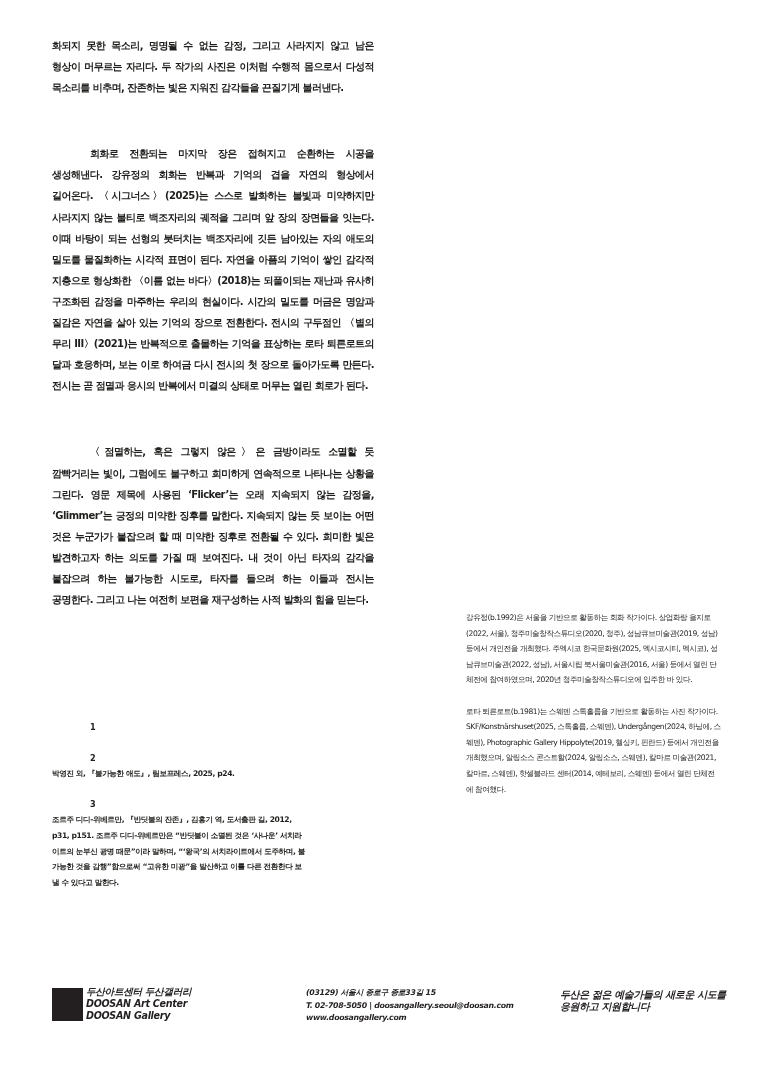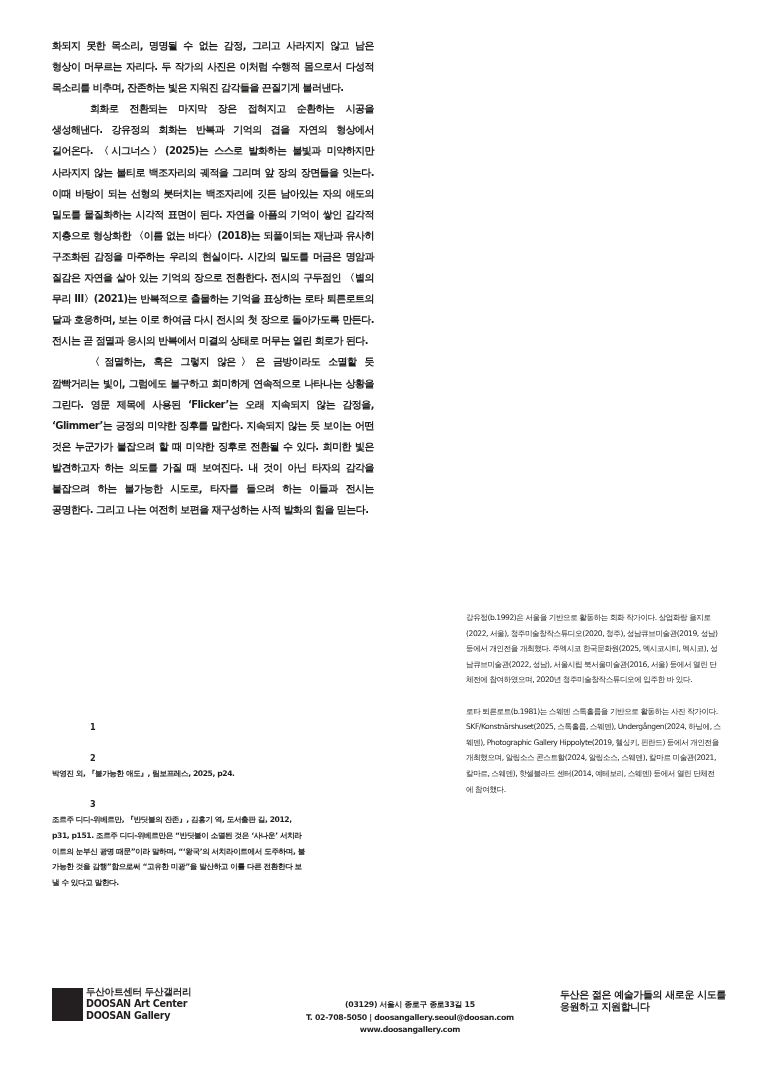--- a/index.html
+++ b/index.html
@@ -8,21 +8,21 @@
     font-family: "DejaVu Sans", "Liberation Sans", sans-serif;
     color: #1d1d1b;
   }
   .body-text {
     position: absolute; left: 52px; top: 35px; width: 322px;
     font-size: 10px; line-height: 21.1px; font-weight: bold;
     letter-spacing: -0.55px; text-align: justify; word-break: keep-all;
     color: #1f1f1d;
   }
   .body-text p { margin: 0; text-indent: 0; }
-  .body-text p.indent { text-indent: 38px; }
+  .body-text p.indent { text-indent: 38px; margin-top: 45px; }
   .footnotes {
     position: absolute; left: 52px; top: 720px; width: 255px;
     font-size: 7.6px; line-height: 15.6px; letter-spacing: -0.4px;
     color: #1f1f1d; font-weight: bold;
   }
   .footnote { margin-bottom: 15px; }
   .footnote .num { padding-left: 38px; display: block; font-size: 8.2px; }
   .footnote .txt { display: block; }
   .bios {
     position: absolute; left: 466px; top: 610px; width: 255px;
@@ -34,31 +34,30 @@
   .logo-square {
     position: absolute; left: 52px; top: 2px; width: 31px; height: 33px;
     background: #231f20;
   }
   .logo-text {
     position: absolute; left: 86px; top: 0px;
     font-size: 9.6px; line-height: 12px; font-weight: bold; color: #231f20;
     letter-spacing: -0.3px;
   }
   .contact {
-    position: absolute; left: 306px; top: 13px;
+    position: absolute; left: 306px; top: 1px;
     font-size: 7.8px; line-height: 12.6px; font-weight: bold; color: #231f20;
     letter-spacing: -0.3px;
-    text-align: center;
   }
   .slogan {
     position: absolute; left: 560px; top: 3px;
     font-size: 10px; line-height: 12.4px; font-weight: bold; color: #231f20;
     letter-spacing: -0.4px;
   }
-  .line { display: block; white-space: nowrap; }
+  .line { display: block; white-space: nowrap; font-style: italic; }
 </style>
 </head>
 <body>
 
 <div class="body-text">
   <p>화되지 못한 목소리, 명명될 수 없는 감정, 그리고 사라지지 않고 남은 형상이 머무르는 자리다. 두 작가의 사진은 이처럼 수행적 몸으로서 다성적 목소리를 비추며, 잔존하는 빛은 지워진 감각들을 끈질기게 불러낸다.</p>
   <p class="indent">회화로 전환되는 마지막 장은 접혀지고 순환하는 시공을 생성해낸다. 강유정의 회화는 반복과 기억의 겹을 자연의 형상에서 길어온다. 〈시그너스〉(2025)는 스스로 발화하는 불빛과 미약하지만 사라지지 않는 불티로 백조자리의 궤적을 그리며 앞 장의 장면들을 잇는다. 이때 바탕이 되는 선형의 붓터치는 백조자리에 깃든 남아있는 자의 애도의 밀도를 물질화하는 시각적 표면이 된다. 자연을 아픔의 기억이 쌓인 감각적 지층으로 형상화한 〈이름 없는 바다〉(2018)는 되풀이되는 재난과 유사히 구조화된 감정을 마주하는 우리의 현실이다. 시간의 밀도를 머금은 명암과 질감은 자연을 살아 있는 기억의 장으로 전환한다. 전시의 구두점인 〈별의 무리 III〉(2021)는 반복적으로 출몰하는 기억을 표상하는 로타 퇴른로트의 달과 호응하며, 보는 이로 하여금 다시 전시의 첫 장으로 돌아가도록 만든다. 전시는 곧 점멸과 응시의 반복에서 미결의 상태로 머무는 열린 회로가 된다.</p>
   <p class="indent">〈점멸하는, 혹은 그렇지 않은〉은 금방이라도 소멸할 듯 깜빡거리는 빛이, 그럼에도 불구하고 희미하게 연속적으로 나타나는 상황을 그린다. 영문 제목에 사용된 ‘Flicker’는 오래 지속되지 않는 감정을, ‘Glimmer’는 긍정의 미약한 징후를 말한다. 지속되지 않는 듯 보이는 어떤 것은 누군가가 붙잡으려 할 때 미약한 징후로 전환될 수 있다. 희미한 빛은 발견하고자 하는 의도를 가질 때 보여진다. 내 것이 아닌 타자의 감각을 붙잡으려 하는 불가능한 시도로, 타자를 들으려 하는 이들과 전시는 공명한다. 그리고 나는 여전히 보편을 재구성하는 사적 발화의 힘을 믿는다.</p>
 </div>
 

